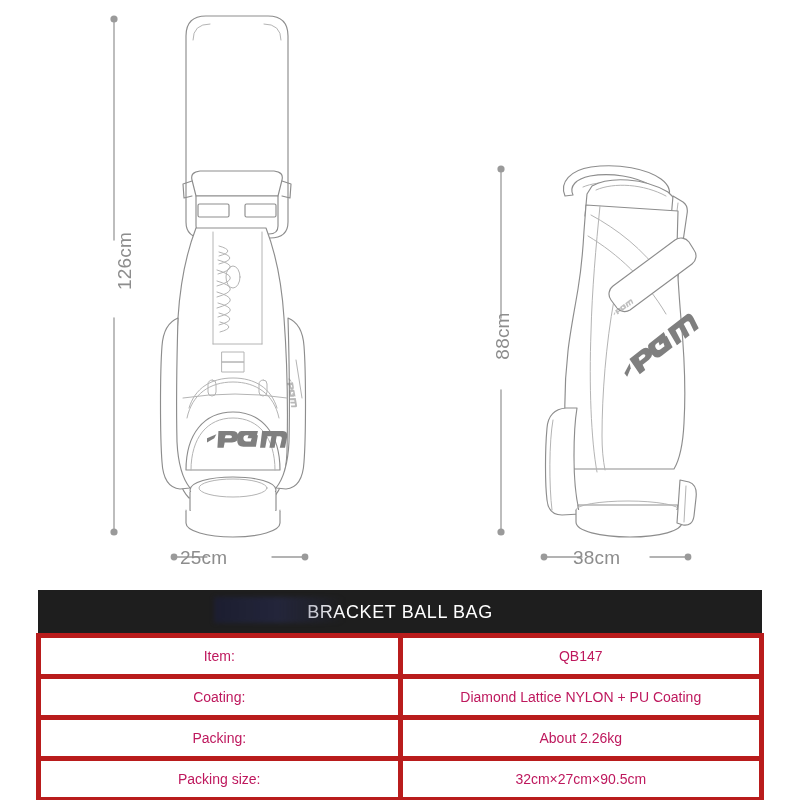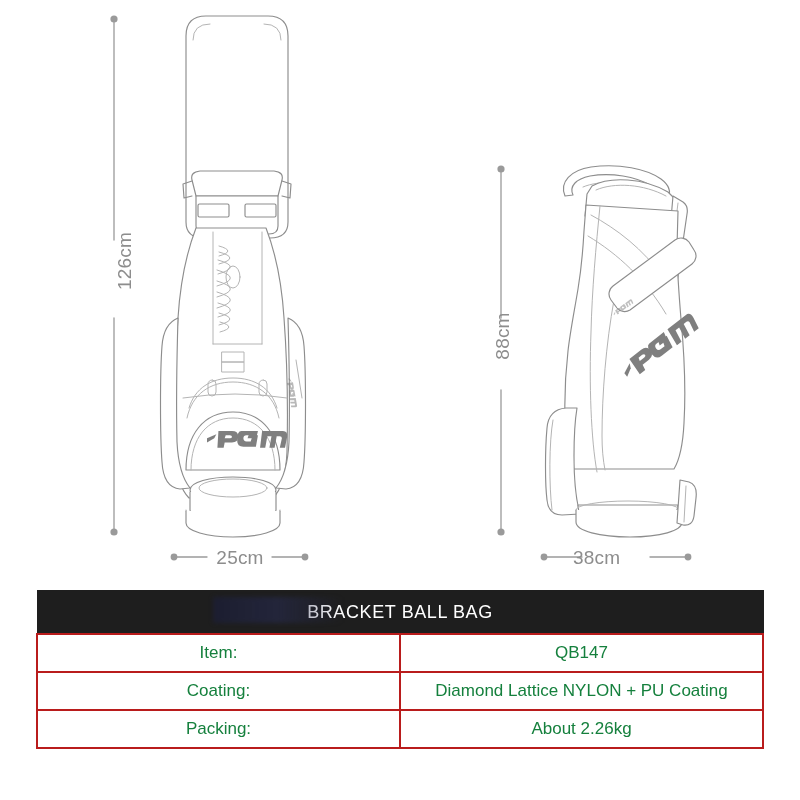--- a/index.html
+++ b/index.html
@@ -24,37 +24,37 @@
     color:#8d8d8d;
     font-size:19px;
     letter-spacing:.2px;
     white-space:nowrap;
     font-family:"Liberation Sans", sans-serif;
   }
   .dim-vert{transform-origin:50% 50%;transform:rotate(-90deg);}
 
   #dim-126{left:95px;top:250px;width:60px;text-align:center;}
   #dim-88 {left:473px;top:325px;width:60px;text-align:center;}
-  #dim-25 {left:180px;top:547px;width:120px;text-align:center;}
+  #dim-25 {left:180px;top:547px;width:120px;}
   #dim-38 {left:573px;top:547px;width:120px;text-align:left;}
 
   
   .spec-table{
     position:absolute;
     left:36px;top:590px;
     width:728px;
     border-collapse:collapse;
     table-layout:fixed;
     background:#fff;
   }
   .spec-table td{
-    border:2px solid #b91c1c;
+    border:5px solid #b91c1c;
     height:36px;
-    font-size:17px;
-    color:#15803d;
+    font-size:14px;
+    color:#be185d;
     text-align:center;
     vertical-align:middle;
     padding:0 4px;
   }
   .spec-header td{
     background:#1e1e1e;
     color:#ffffff;
     border:1px solid #1e1e1e;
     height:42px;
     font-size:18px;
@@ -315,16 +315,20 @@
         <td>QB147</td>
       </tr>
       <tr>
         <td class="col-label">Coating:</td>
         <td>Diamond Lattice NYLON + PU Coating</td>
       </tr>
       <tr>
         <td class="col-label">Packing:</td>
         <td>About 2.26kg</td>
       </tr>
+      <tr>
+        <td class="col-label">Packing size:</td>
+        <td>32cm×27cm×90.5cm</td>
+      </tr>
     </tbody>
   </table>
 
 </div>
 
 </body></html>

